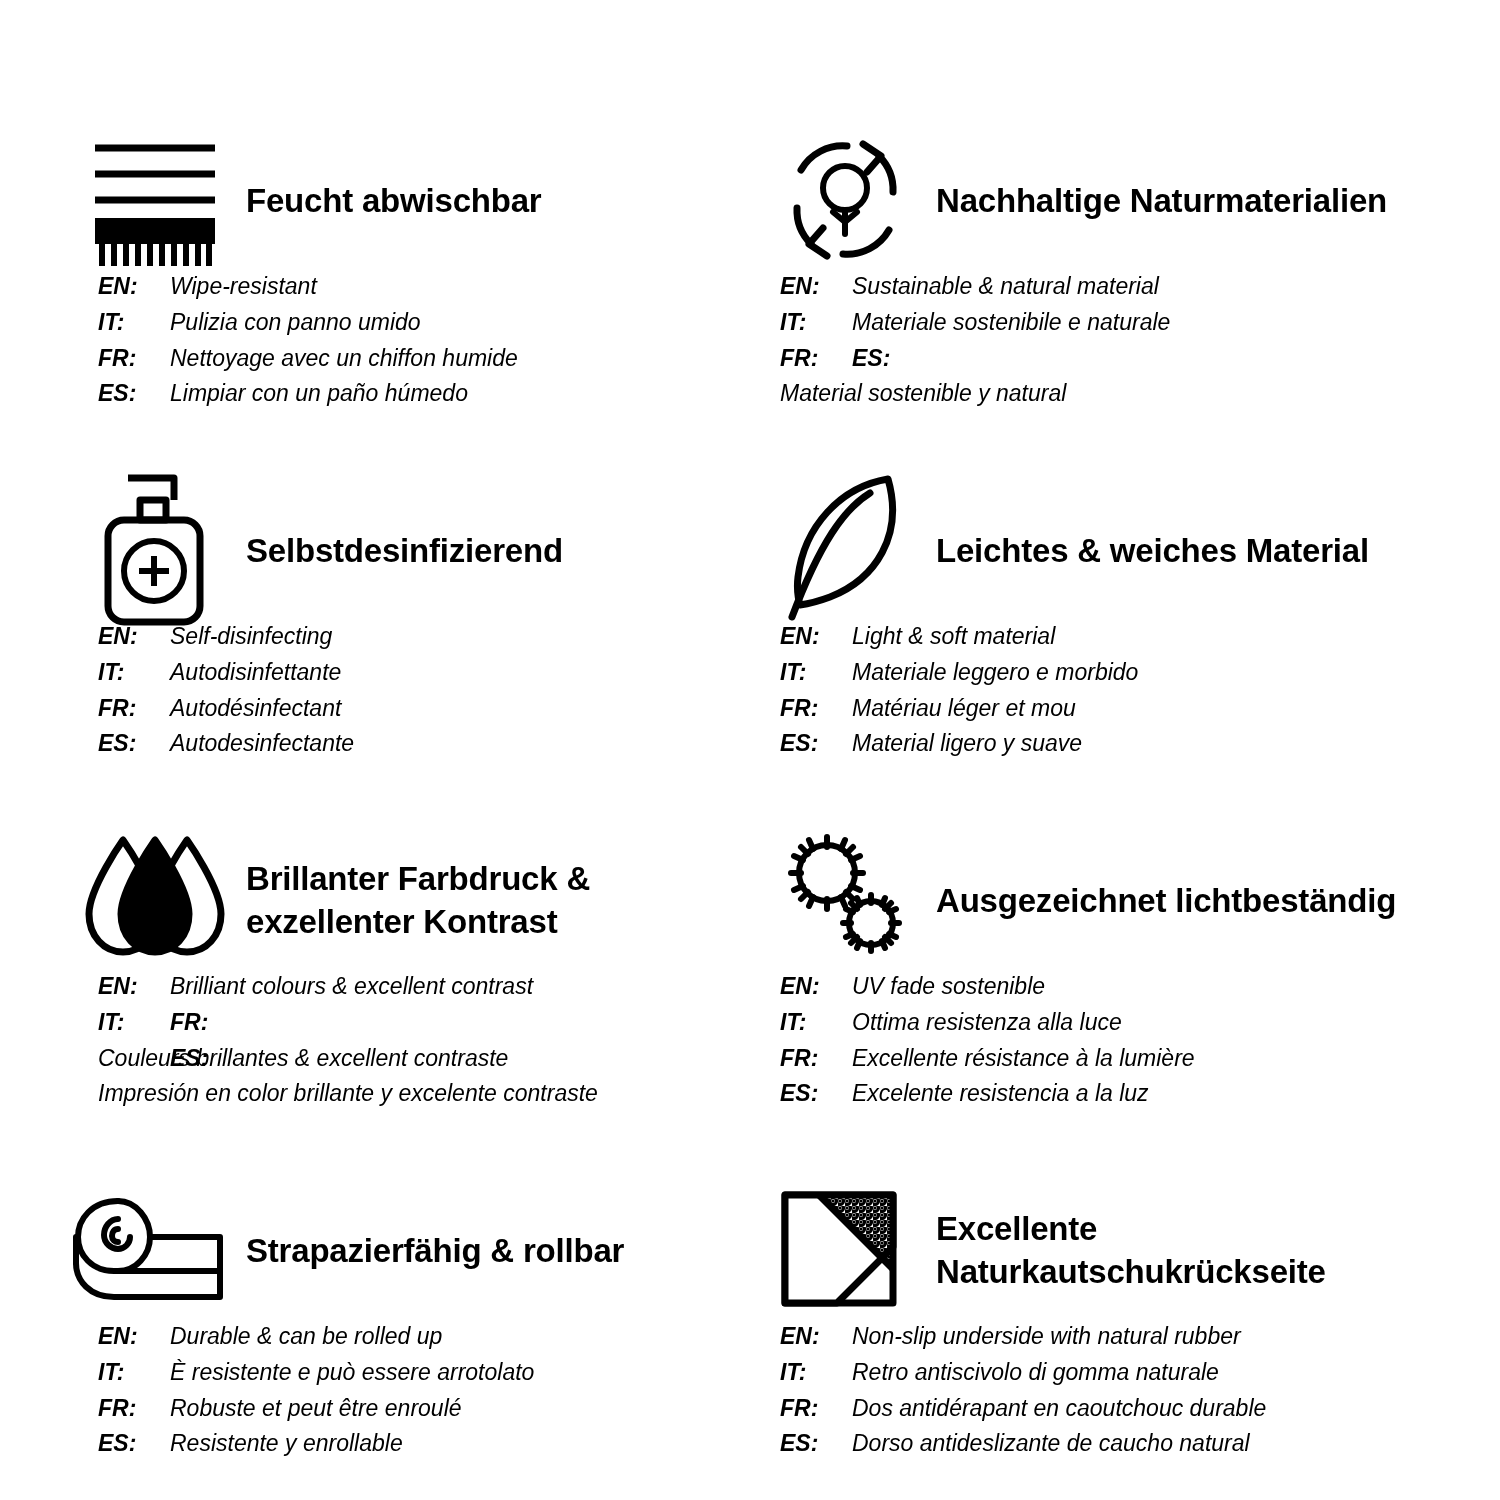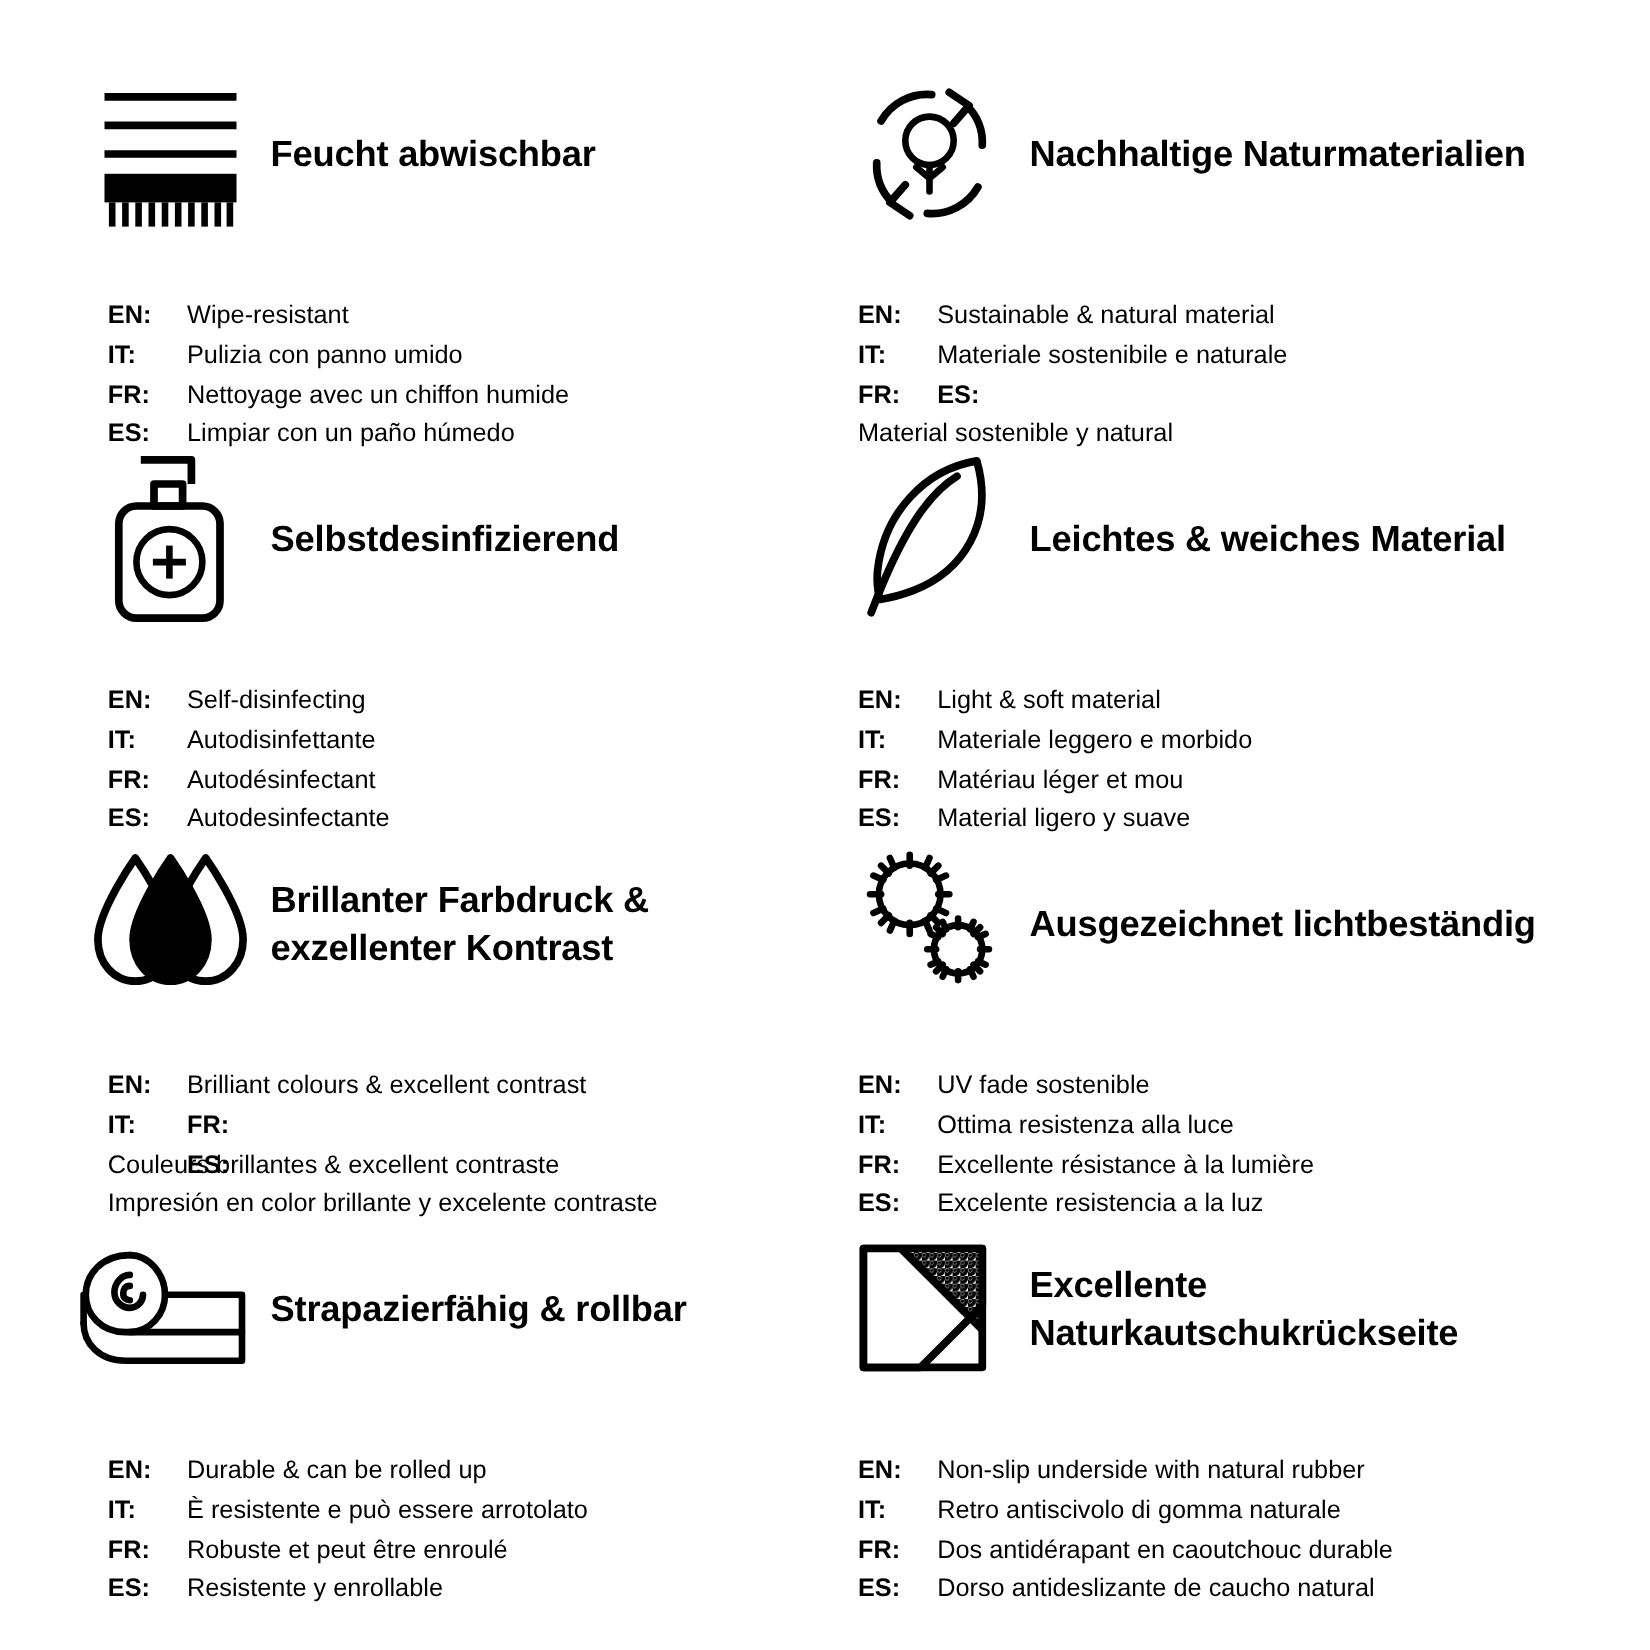--- a/index.html
+++ b/index.html
@@ -21,21 +21,21 @@
     padding: 60px 70px 40px 70px;
     display: grid;
     grid-template-columns: 1fr 1fr;
     grid-template-rows: repeat(4, 1fr);
     column-gap: 20px;
     row-gap: 0px;
   }
   .feature {
     display: flex;
     flex-direction: column;
-    justify-content: space-between;
+    justify-content: flex-end;
     padding-top: 10px;
   }
   .feature-head {
     display: flex;
     flex-direction: row;
     align-items: center;
     min-height: 140px;
   }
   .icon-box {
     width: 170px;
@@ -50,26 +50,26 @@
   }
   .title {
     font-size: 33px;
     font-weight: 700;
     line-height: 1.32;
     letter-spacing: -0.2px;
     padding-left: 6px;
     max-width: 470px;
   }
   .langs {
-    margin-top: 14px;
     padding-left: 28px;
     display: grid;
     grid-template-columns: 72px auto;
     row-gap: 3px;
     align-content: start;
+    font-style: italic;
   }
   .lang-code {
     font-size: 23px;
     font-weight: 700;
     line-height: 1.42;
   }
   .lang-text {
     font-size: 23px;
     font-weight: 400;
     line-height: 1.42;

